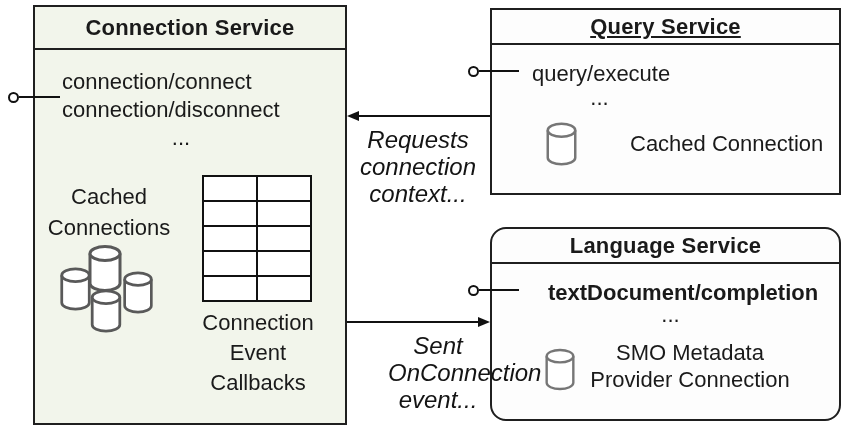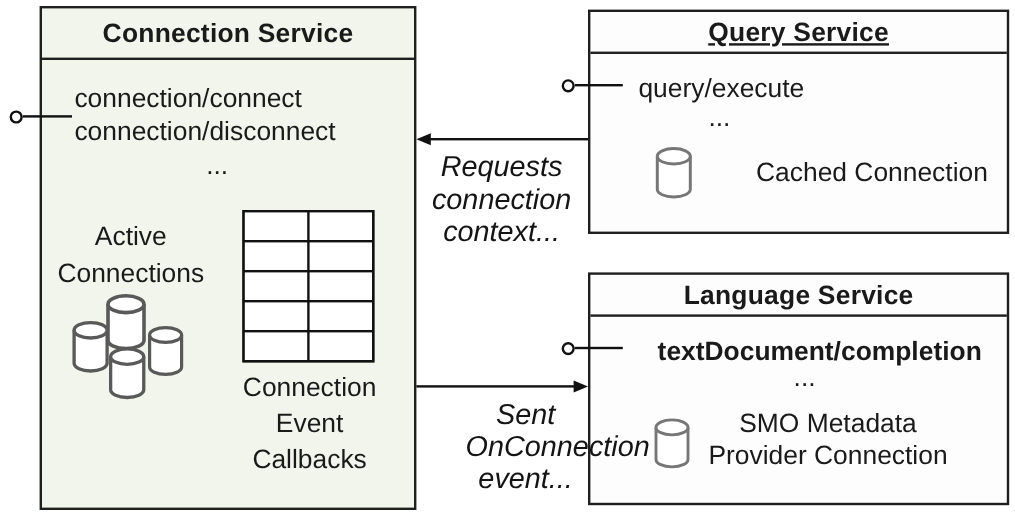--- a/index.html
+++ b/index.html
@@ -93,21 +93,21 @@
     <div class="box-header" style="height:43px;">Connection Service</div>
   </div>
 
   <div class="abs t22" style="left:62px; top:68px; width:238px;">
     <div>connection/connect</div>
     <div>connection/disconnect</div>
     <div class="center">...</div>
   </div>
 
   <div class="abs t22 center" style="left:43px; top:181px; width:132px; line-height:31px;">
-    <div>Active</div>
+    <div>Cached</div>
     <div>Connections</div>
   </div>
 
   <svg class="cyl" style="left:59px; top:266px;" width="33" height="46" viewBox="0 0 36 50">
     <path d="M3 10 V40 a15 7 0 0 0 30 0 V10" fill="#fff" stroke="#595959" stroke-width="3"></path>
     <ellipse cx="18" cy="10" rx="15" ry="7" fill="#fff" stroke="#595959" stroke-width="3"></ellipse>
   </svg>
   <svg class="cyl" style="left:87px; top:243px;" width="36" height="51" viewBox="0 0 36 50">
     <path d="M3 10 V40 a15 7 0 0 0 30 0 V10" fill="#fff" stroke="#595959" stroke-width="3"></path>
     <ellipse cx="18" cy="10" rx="15" ry="7" fill="#fff" stroke="#595959" stroke-width="3"></ellipse>
@@ -152,21 +152,21 @@
 
   <svg class="cyl" style="left:545px; top:121px;" width="33" height="46" viewBox="0 0 36 50">
     <path d="M3 10 V40 a15 7 0 0 0 30 0 V10" fill="#fff" stroke="#767676" stroke-width="2.7"></path>
     <ellipse cx="18" cy="10" rx="15" ry="7" fill="#fff" stroke="#767676" stroke-width="2.7"></ellipse>
   </svg>
   <div class="abs t22" style="left:590px; top:130px;margin-left:40px;">Cached Connection</div>
 
   <div class="lolli-circle" style="left:468px; top:66px;"></div>
   <div class="lolli-line" style="left:479px; top:70px; width:40px;"></div>
 
-  <div class="box white" style="left:490px; top:227px; width:351px; height:194px;">
+  <div class="box white" style="left:490px; top:227px; width:351px; height:194px;border-radius:16px;">
     <div class="box-header" style="height:35px;">Language Service</div>
   </div>
 
   <div class="abs t22" style="left:548px; top:279px;font-weight:bold;">textDocument/completion</div>
   <div class="abs t22 center" style="left:528px; top:301px; width:285px;">...</div>
 
   <svg class="cyl" style="left:544px; top:347px;" width="32" height="45" viewBox="0 0 36 50">
     <path d="M3 10 V40 a15 7 0 0 0 30 0 V10" fill="#fff" stroke="#767676" stroke-width="2.7"></path>
     <ellipse cx="18" cy="10" rx="15" ry="7" fill="#fff" stroke="#767676" stroke-width="2.7"></ellipse>
   </svg>

